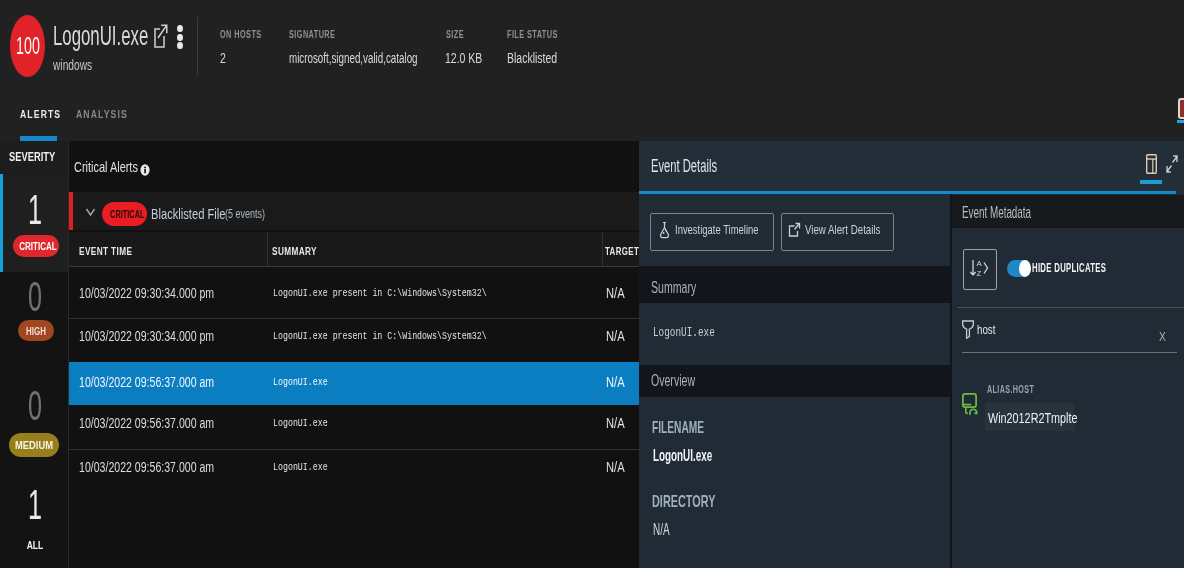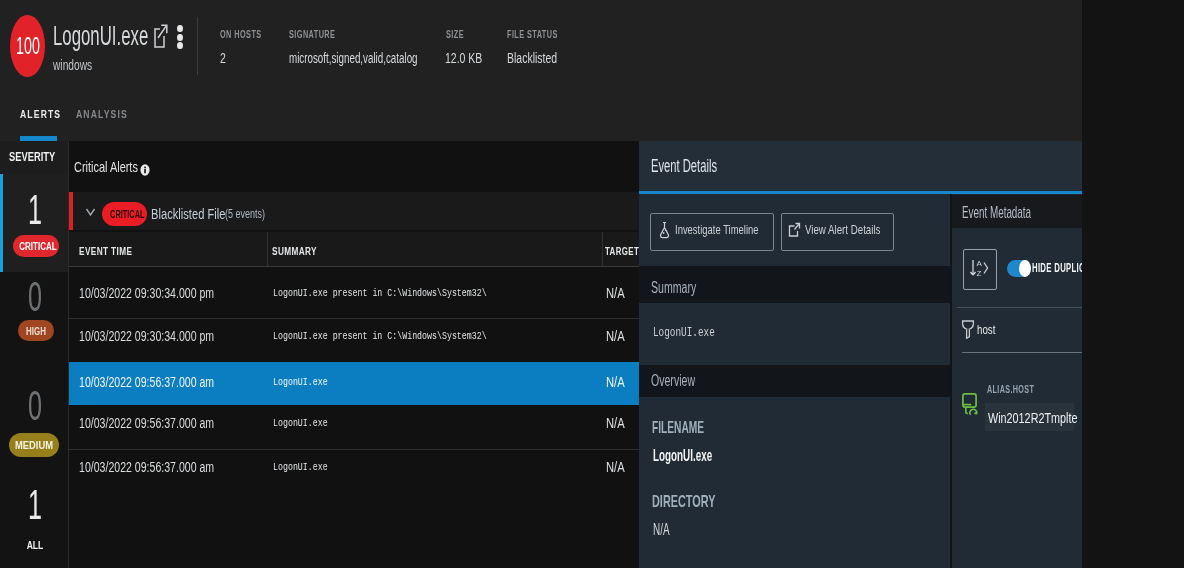--- a/index.html
+++ b/index.html
@@ -1,16 +1,16 @@
 <!DOCTYPE html>
 <html><head>
 <meta charset="utf-8">
 <style>
   html,body{margin:0;padding:0;background:#131313;}
-  #page{position:relative;width:1082px;height:568px;overflow:hidden;background:#131313;
+  #page{position:relative;width:1184px;height:568px;overflow:hidden;background:#131313;
     font-family:"Liberation Sans",sans-serif;}
   .ab{position:absolute;}
   .tx{position:absolute;white-space:nowrap;line-height:1;transform-origin:0 50%;}
   .ctr{text-align:center;transform-origin:50% 50%;}
   .mono{font-family:"Liberation Mono",monospace;}
 </style>
 </head>
 <body>
 <div id="page">
 

